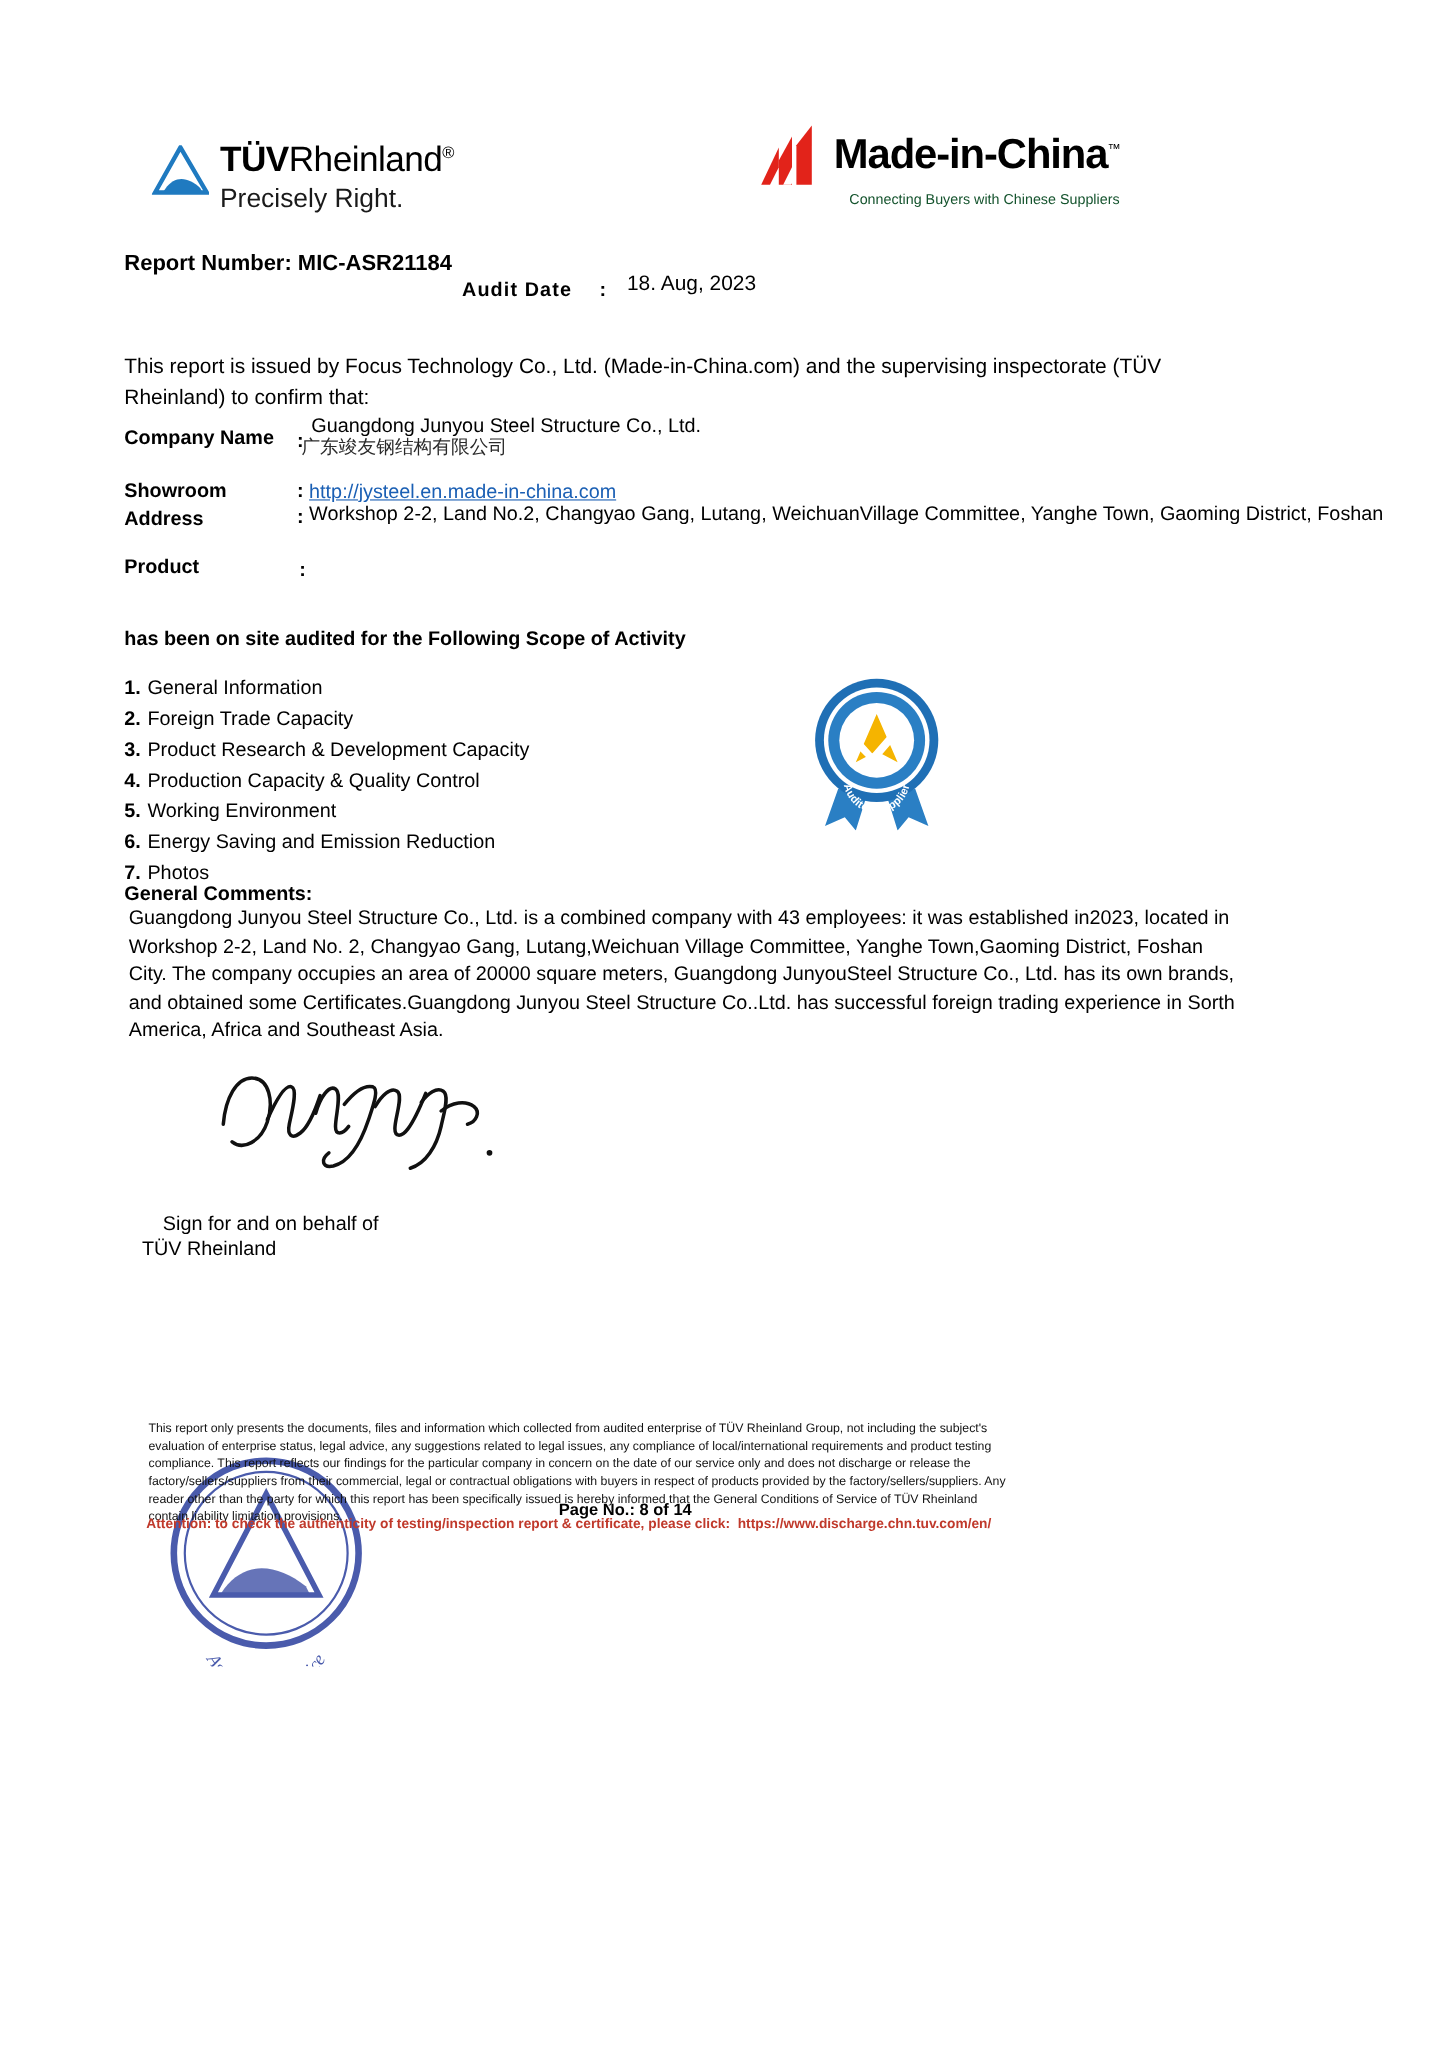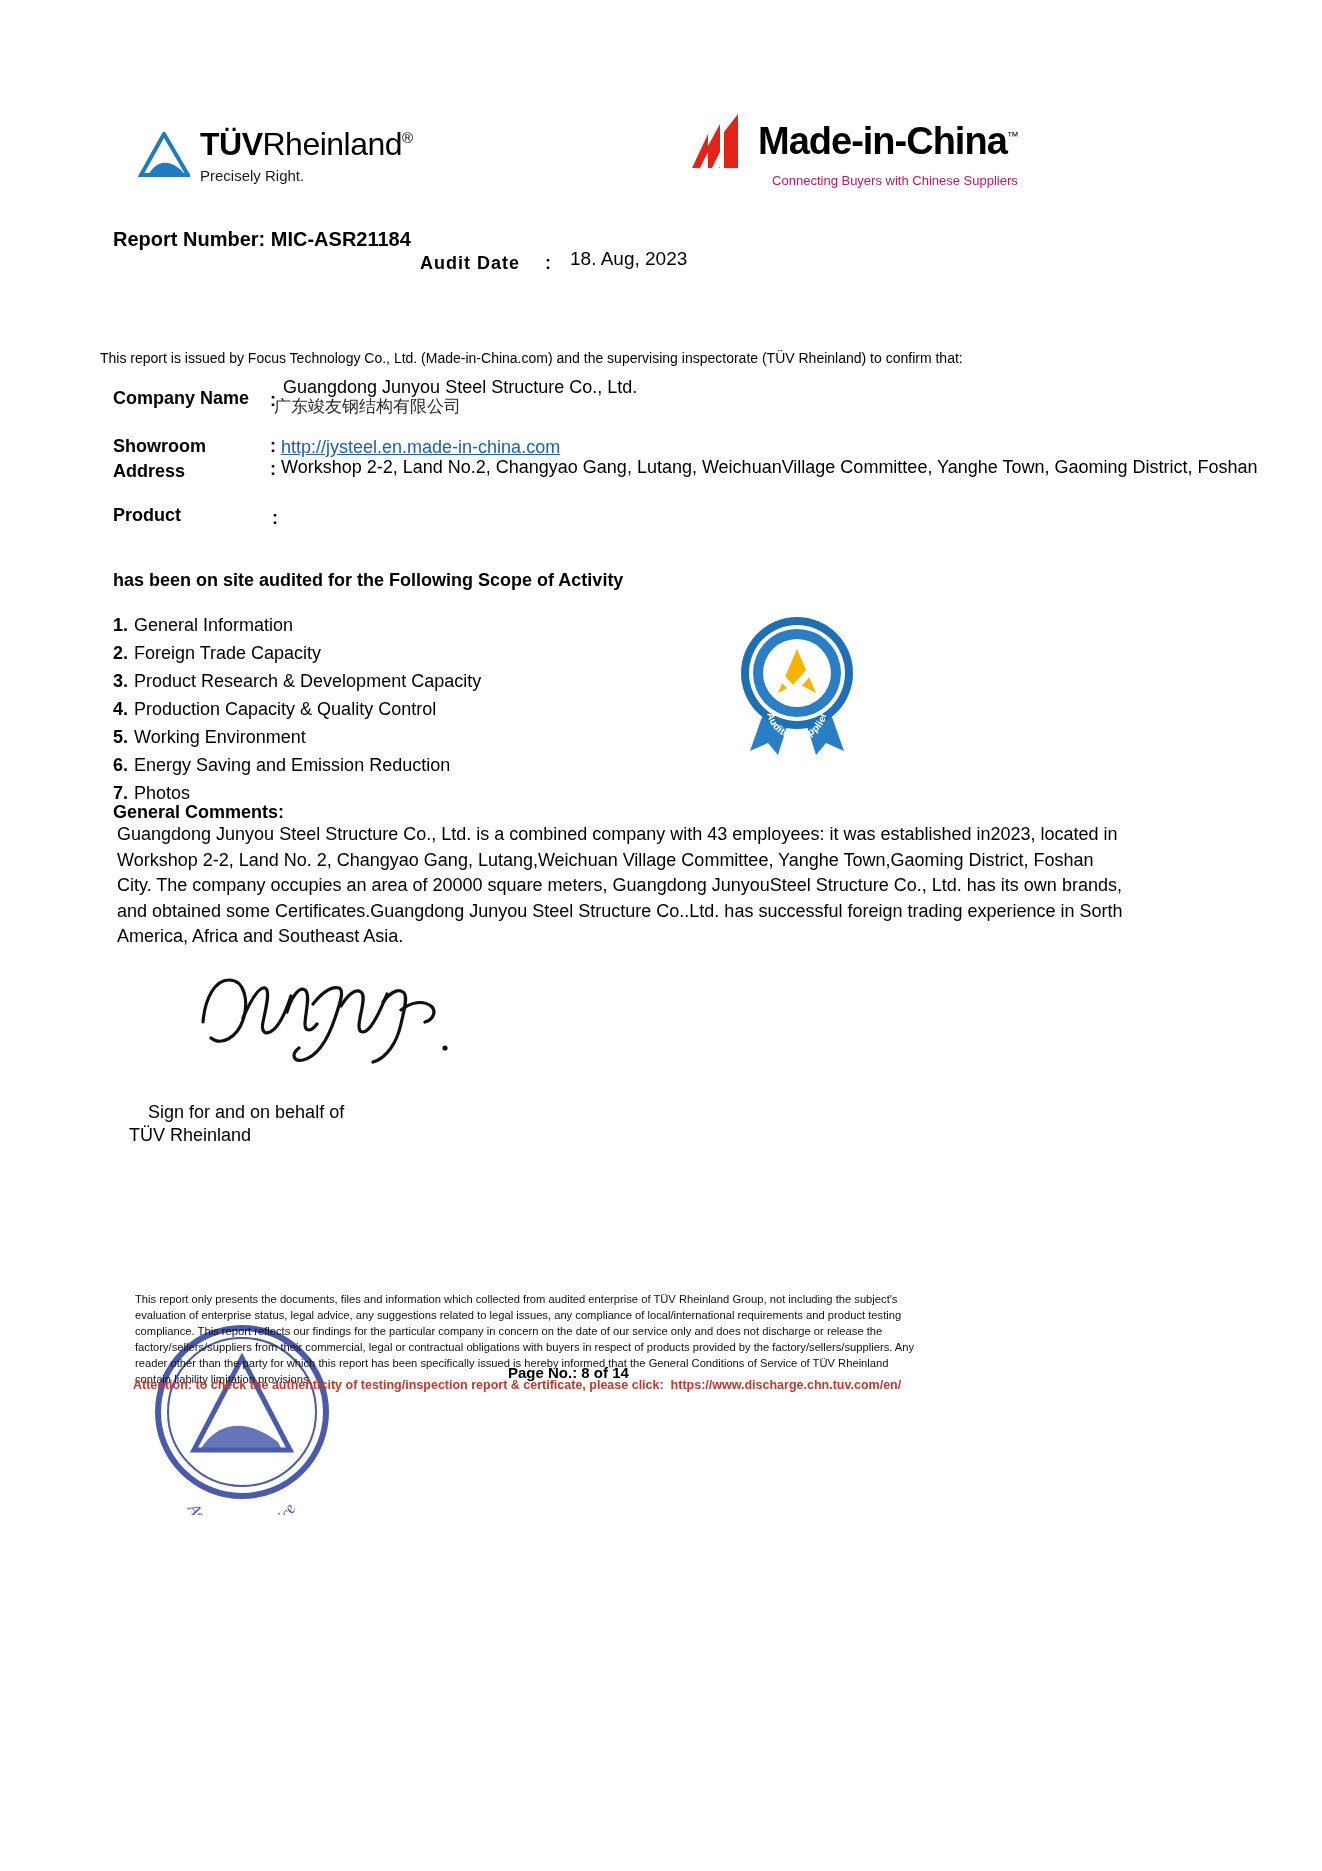--- a/index.html
+++ b/index.html
@@ -13,37 +13,37 @@
   .page { position: relative; width: 1322px; height: 1386px; background: #fff; }
 
   
   .hdr-tuv { position: absolute; left: 138px; top: 128px; display: flex; align-items: flex-start; }
   .tuv-mark { width: 52px; height: 46px; margin-right: 10px; margin-top: 4px; }
   .tuv-text-wrap { display: flex; flex-direction: column; }
   .tuv-word { font-size: 32px; letter-spacing: -0.5px; line-height: 1.05; white-space: nowrap; }
   .tuv-word b { font-weight: bold; }
   .tuv-word span.light { font-weight: normal; }
   .tuv-reg { font-size: 15px; vertical-align: super; }
-  .tuv-tag { font-size: 15px; font-weight: normal; margin-top: 5px; color: #1a1a1a; }
+  .tuv-tag { font-size: 24px; font-weight: normal; margin-top: 5px; color: #1a1a1a; }
 
   .hdr-mic { position: absolute; left: 688px; top: 112px; display: flex; flex-direction: column; }
   .mic-row { display: flex; align-items: center; }
   .mic-mark { width: 62px; height: 58px; margin-right: 8px; }
   .mic-name { font-size: 38px; font-weight: bold; letter-spacing: -1px; white-space: nowrap; }
   .mic-tm { font-size: 12px; vertical-align: super; font-weight: normal; }
-  .mic-tag { font-size: 13px; color: #be185d; margin-top: 3px; text-align: right; }
+  .mic-tag { font-size: 13px; color: #14532d; margin-top: 3px; text-align: right; }
 
   
   .report-no { position: absolute; left: 113px; top: 228px; font-size: 20px; font-weight: bold; white-space: nowrap; }
   .audit-lbl { position: absolute; left: 420px; top: 253px; font-size: 18px; font-weight: bold; letter-spacing: 1px; }
   .audit-colon { position: absolute; left: 545px; top: 253px; font-size: 18px; font-weight: bold; }
   .audit-val { position: absolute; left: 570px; top: 248px; font-size: 19px; white-space: nowrap; }
 
   
-  .intro { position: absolute; left: 100px; top: 320px; width: 1000px; font-size: 14px; line-height: 1.45; margin-top: 28px; }
+  .intro { position: absolute; left: 113px; top: 320px; width: 1000px; font-size: 19px; line-height: 1.45; }
 
   
   .fld-lbl { position: absolute; font-size: 18px; font-weight: bold; white-space: nowrap; }
   .fld-colon { position: absolute; font-size: 18px; font-weight: bold; }
   .fld-val { position: absolute; font-size: 18px; line-height: 1.35; }
 
   .lbl-company { left: 113px; top: 388px; }
   .colon-company { left: 270px; top: 390px; }
   .val-company-en { left: 283px; top: 375px; }
   .val-company-cn { left: 274px; top: 396px; font-size: 17px; color: #2a2a2a; }

